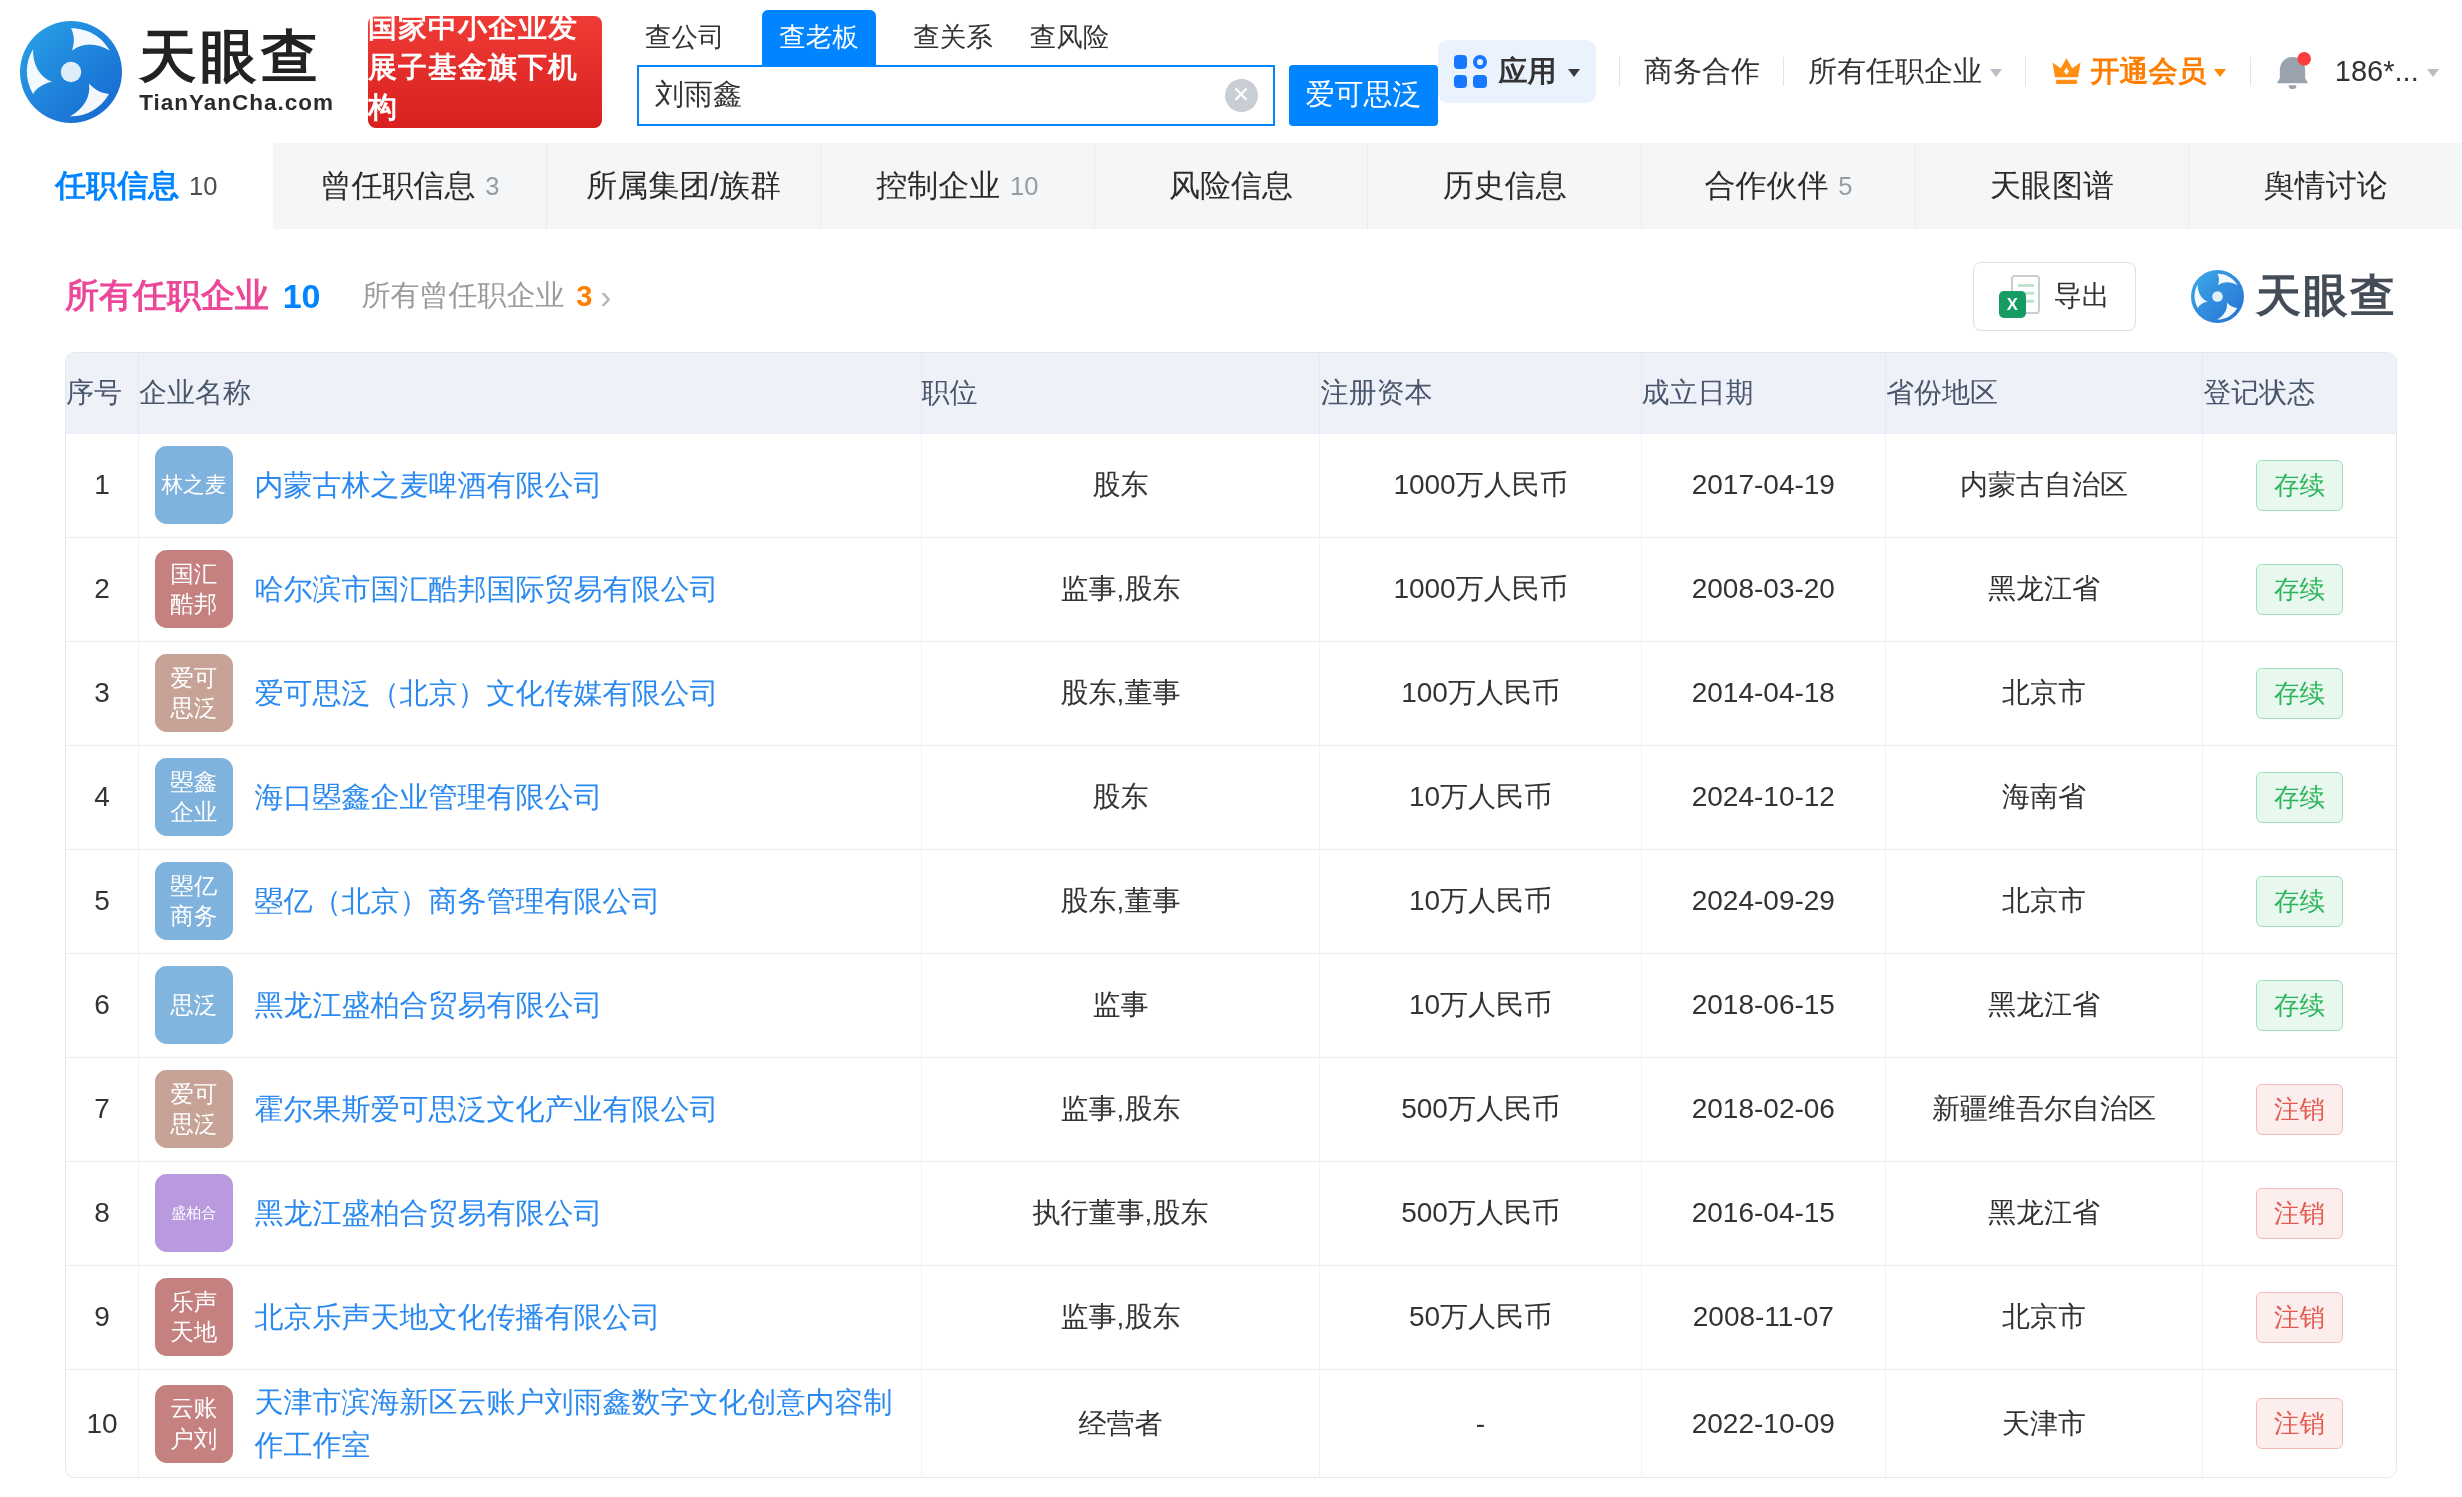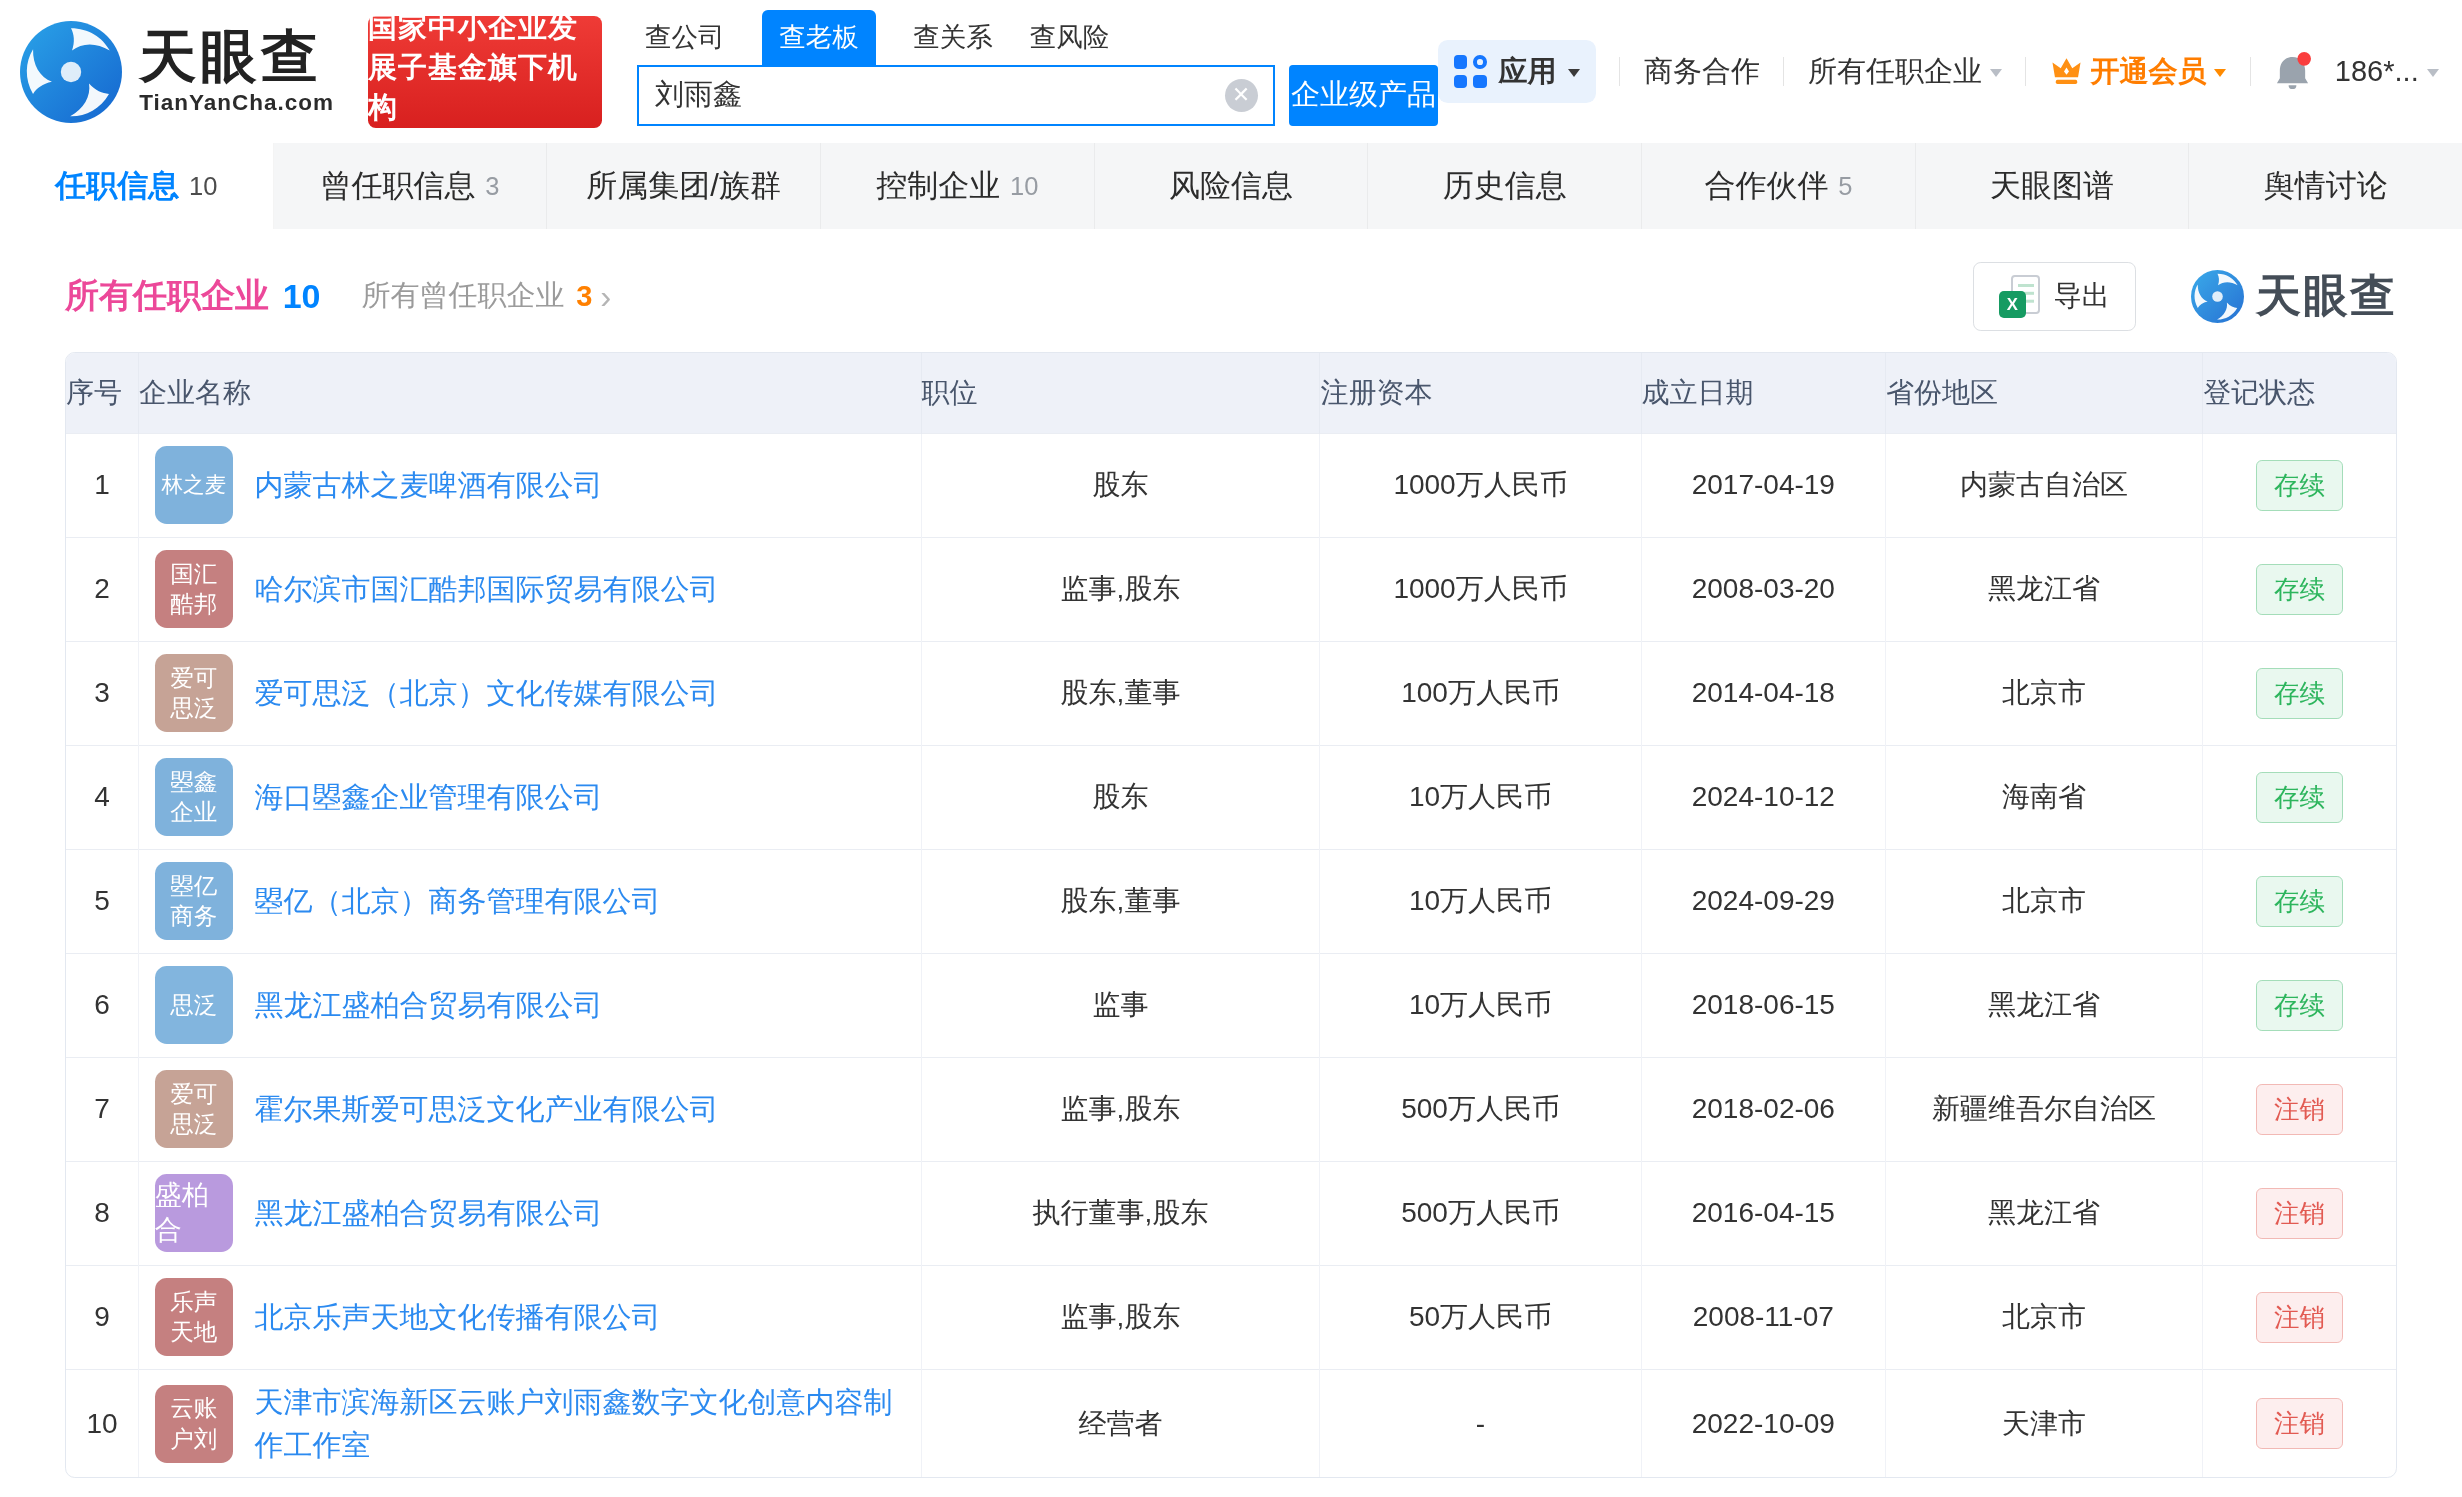--- a/index.html
+++ b/index.html
@@ -137,21 +137,21 @@
           <div class="s-tab">查公司</div>
           <div class="s-tab active">查老板</div>
           <div class="s-tab">查关系</div>
           <div class="s-tab">查风险</div>
         </div>
       <div class="search-row">
         <div class="search-input-wrap">
           <input class="search-input" type="text" value="刘雨鑫" style="">
           <span class="clear-ic">✕</span>
         </div>
-        <button class="search-btn">企业级产品</button>
+        <button class="search-btn">爱可思泛</button>
       </div>
     </div>
 
     <nav class="topnav">
       <div class="apps-chip">
         <span class="grid-ic">
           <i class="tl"></i>
             <span class="tr"></span>
             <i class="bl"></i>
             <i class="br"></i>
@@ -394,21 +394,21 @@
             <td>监事,股东</td>
             <td>500万人民币</td>
             <td>2018-02-06</td>
             <td>新疆维吾尔自治区</td>
             <td><span class="badge" style="color: rgb(226, 90, 82); background: rgb(253, 238, 238); border-color: rgb(242, 185, 181);">注销</span></td>
           </tr>
           <tr>
             <td>8</td>
             <td class="name-cell">
               <div class="name-wrap">
-                <div class="tile" style="background: rgb(185, 154, 222); font-size: 27px;">
+                <div class="tile" style="background: rgb(185, 154, 222); font-size: 15px;">
                   <div>盛柏合</div>
                 </div>
                 <a class="name-link">黑龙江盛柏合贸易有限公司</a>
               </div>
             </td>
             <td>执行董事,股东</td>
             <td>500万人民币</td>
             <td>2016-04-15</td>
             <td>黑龙江省</td>
             <td><span class="badge" style="color: rgb(226, 90, 82); background: rgb(253, 238, 238); border-color: rgb(242, 185, 181);">注销</span></td>

